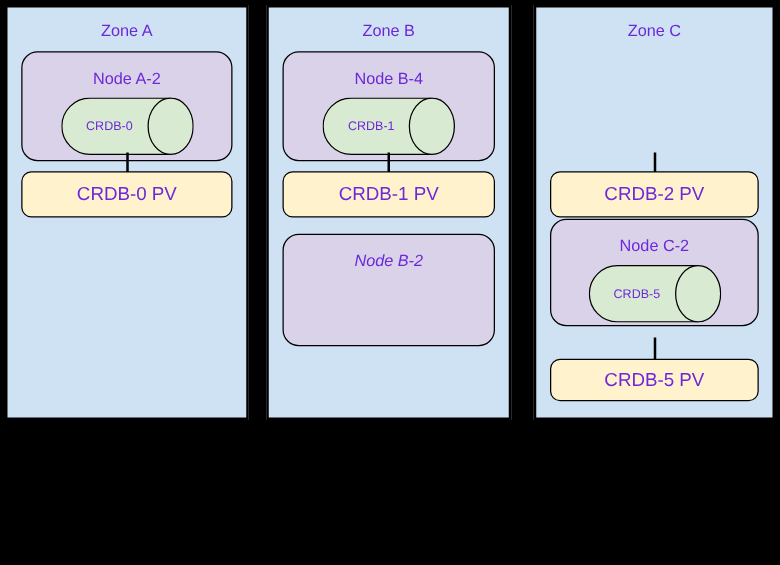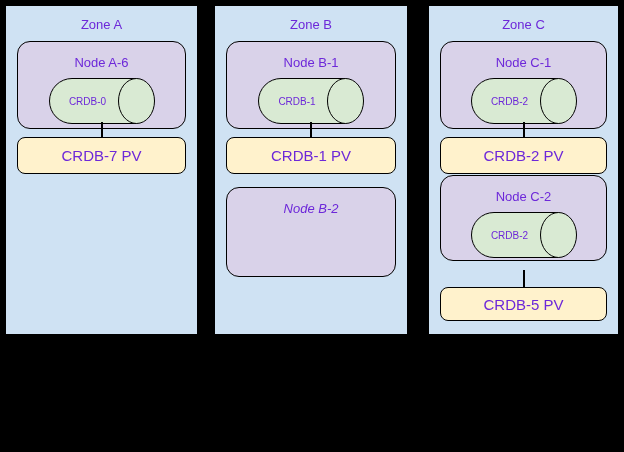--- a/index.html
+++ b/index.html
@@ -109,42 +109,42 @@
 </style>
 </head>
 <body>
 
 <div class="stage">
 
   <div class="zone zone-a">
     <div class="zone-label">Zone A</div>
 
     <div class="node node-top">
-      <div class="node-label">Node A-6</div>
+      <div class="node-label">Node A-2</div>
       <div class="cylinder">
         <svg width="106" height="46" viewBox="0 0 106 46">
           <path d="M 87.5 0.5 L 23 0.5 A 22.5 22.5 0 0 0 23 45.5 L 87.5 45.5 Z" fill="#d9ead3" stroke="#000000" stroke-width="1"></path>
           <ellipse cx="87.5" cy="23" rx="18" ry="22.5" fill="#d9ead3" stroke="#000000" stroke-width="1"></ellipse>
         </svg>
         <span class="cyl-label">CRDB-0</span>
       </div>
     </div>
 
     <div class="connector conn-top"></div>
 
     <div class="pv pv-top">
-      <span>CRDB-7 PV</span>
+      <span>CRDB-0 PV</span>
     </div>
   </div>
 
   <div class="zone zone-b">
     <div class="zone-label">Zone B</div>
 
     <div class="node node-top">
-      <div class="node-label">Node B-1</div>
+      <div class="node-label">Node B-4</div>
       <div class="cylinder">
         <svg width="106" height="46" viewBox="0 0 106 46">
           <path d="M 87.5 0.5 L 23 0.5 A 22.5 22.5 0 0 0 23 45.5 L 87.5 45.5 Z" fill="#d9ead3" stroke="#000000" stroke-width="1"></path>
           <ellipse cx="87.5" cy="23" rx="18" ry="22.5" fill="#d9ead3" stroke="#000000" stroke-width="1"></ellipse>
         </svg>
         <span class="cyl-label">CRDB-1</span>
       </div>
     </div>
 
     <div class="connector conn-top"></div>
@@ -154,45 +154,35 @@
     </div>
 
     <div class="node node-b2">
       <div class="node-label">Node B-2</div>
     </div>
   </div>
 
   <div class="zone zone-c">
     <div class="zone-label">Zone C</div>
 
-    <div class="node node-top">
-      <div class="node-label">Node C-1</div>
-      <div class="cylinder">
-        <svg width="106" height="46" viewBox="0 0 106 46">
-          <path d="M 87.5 0.5 L 23 0.5 A 22.5 22.5 0 0 0 23 45.5 L 87.5 45.5 Z" fill="#d9ead3" stroke="#000000" stroke-width="1"></path>
-          <ellipse cx="87.5" cy="23" rx="18" ry="22.5" fill="#d9ead3" stroke="#000000" stroke-width="1"></ellipse>
-        </svg>
-        <span class="cyl-label">CRDB-2</span>
-      </div>
-    </div>
 
     <div class="connector conn-top"></div>
 
     <div class="pv pv-top">
       <span>CRDB-2 PV</span>
     </div>
 
     <div class="node node-c2">
       <div class="node-label">Node C-2</div>
       <div class="cylinder">
         <svg width="106" height="46" viewBox="0 0 106 46">
           <path d="M 87.5 0.5 L 23 0.5 A 22.5 22.5 0 0 0 23 45.5 L 87.5 45.5 Z" fill="#d9ead3" stroke="#000000" stroke-width="1"></path>
           <ellipse cx="87.5" cy="23" rx="18" ry="22.5" fill="#d9ead3" stroke="#000000" stroke-width="1"></ellipse>
         </svg>
-        <span class="cyl-label">CRDB-2</span>
+        <span class="cyl-label">CRDB-5</span>
       </div>
     </div>
 
     <div class="connector conn-c2"></div>
 
     <div class="pv pv-bottom">
       <span>CRDB-5 PV</span>
     </div>
   </div>
 

